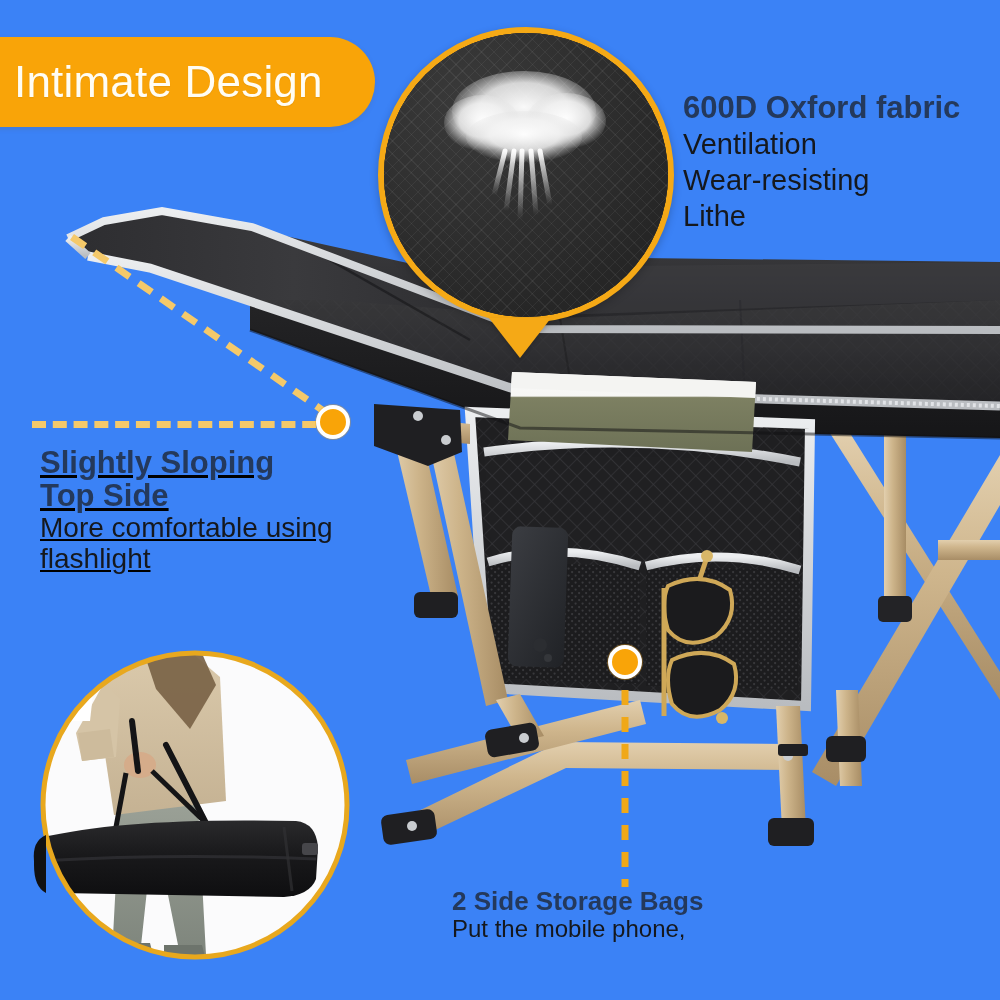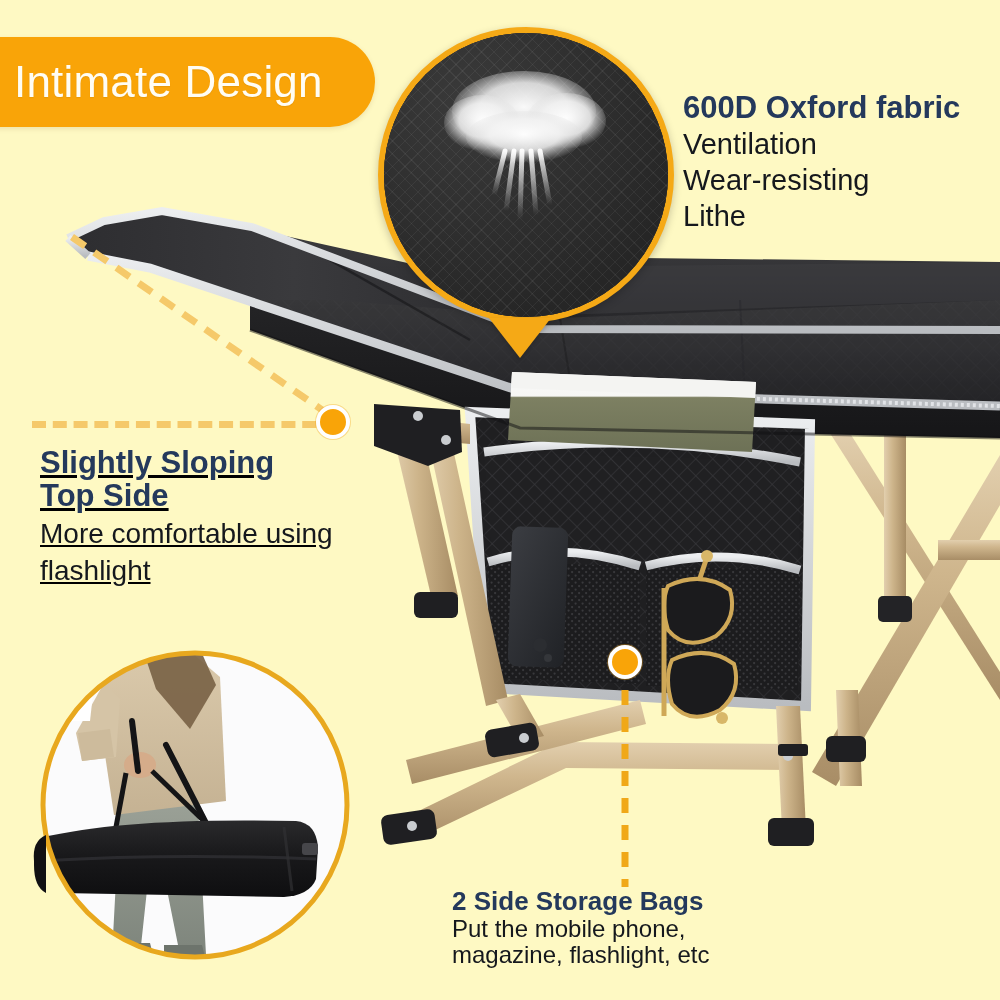--- a/index.html
+++ b/index.html
@@ -3,21 +3,21 @@
 <meta charset="utf-8">
 <title>Intimate Design — Camping Cot Infographic</title>
 <style>
   html,body{margin:0;padding:0;}
   body{
     width:1000px;height:1000px;overflow:hidden;
     background:#eceff3;
     font-family:"Liberation Sans","DejaVu Sans",sans-serif;
     position:relative;
   }
-  #stage{position:absolute;inset:0;width:1000px;height:1000px;overflow:hidden;background:#fef9c3;}
+  #stage{position:absolute;inset:0;width:1000px;height:1000px;overflow:hidden;background:#3b82f6;}
 
   
   .banner{
     position:absolute;left:-14px;top:37px;width:389px;height:90px;
     background:#f9a408;
     border-radius:0 46px 46px 0;
     box-shadow:0 2px 5px rgba(120,80,0,.13);
     display:flex;align-items:center;
   }
   .banner-text{
@@ -29,21 +29,21 @@
   
   .hd{color:#24395c;font-weight:700;line-height:1.06;}
   .sub{color:#15181d;font-weight:400;line-height:1.1;}
 
   .blk-fabric{position:absolute;left:683px;top:92px;width:320px;}
   .blk-fabric .hd{font-size:31px;}
   .blk-fabric .sub{font-size:29px;margin-top:4px;}
 
   .blk-slope{position:absolute;left:40px;top:447px;width:380px;text-decoration:underline;}
   .blk-slope .hd{font-size:31px;}
-  .blk-slope .sub{font-size:28px;margin-top:6px;}
+  .blk-slope .sub{font-size:28px;}
 
   .blk-bags{position:absolute;left:452px;top:888px;width:540px;}
   .blk-bags .hd{font-size:26px;}
   .blk-bags .sub{font-size:24px;}
 
   
   .dash-h{
     position:absolute;height:0;border-top:7px dashed #f5c96a;
   }
   .dot{
@@ -350,16 +350,15 @@
   <div class="blk-slope">
     <div class="hd">Slightly Sloping</div>
     <div class="hd">Top Side</div>
     <div class="sub">More comfortable using</div>
     <div class="sub">flashlight</div>
   </div>
 
   <div class="blk-bags">
     <div class="hd">2 Side Storage Bags</div>
     <div class="sub">Put the mobile phone,</div>
-    <div class="sub">magazine, flashlight, etc</div>
   </div>
 
 </div>
 
 </body></html>

